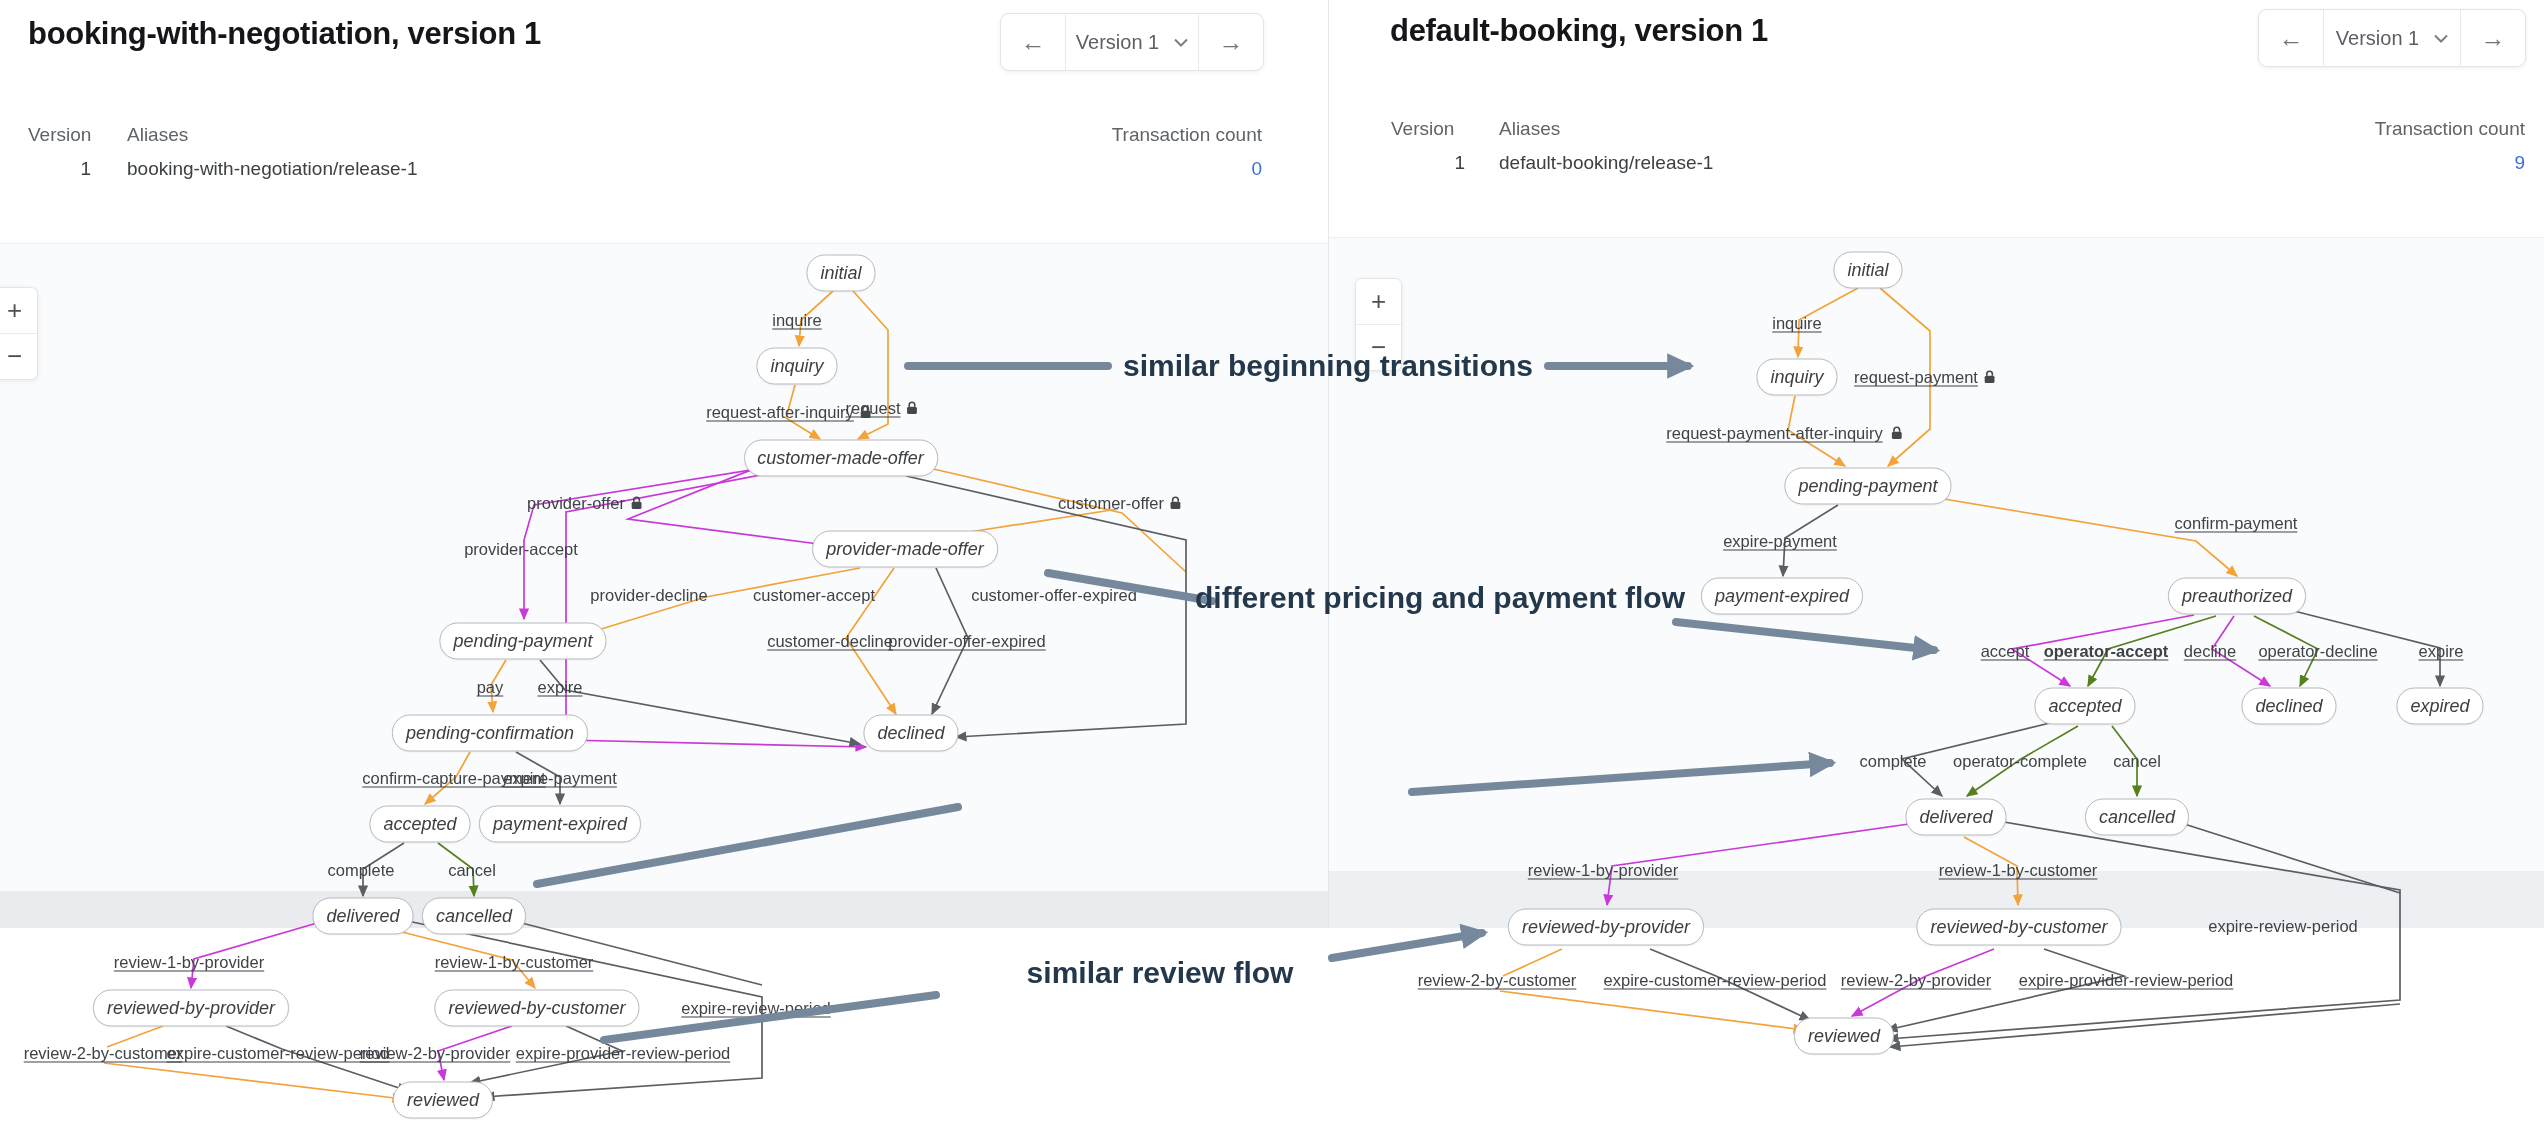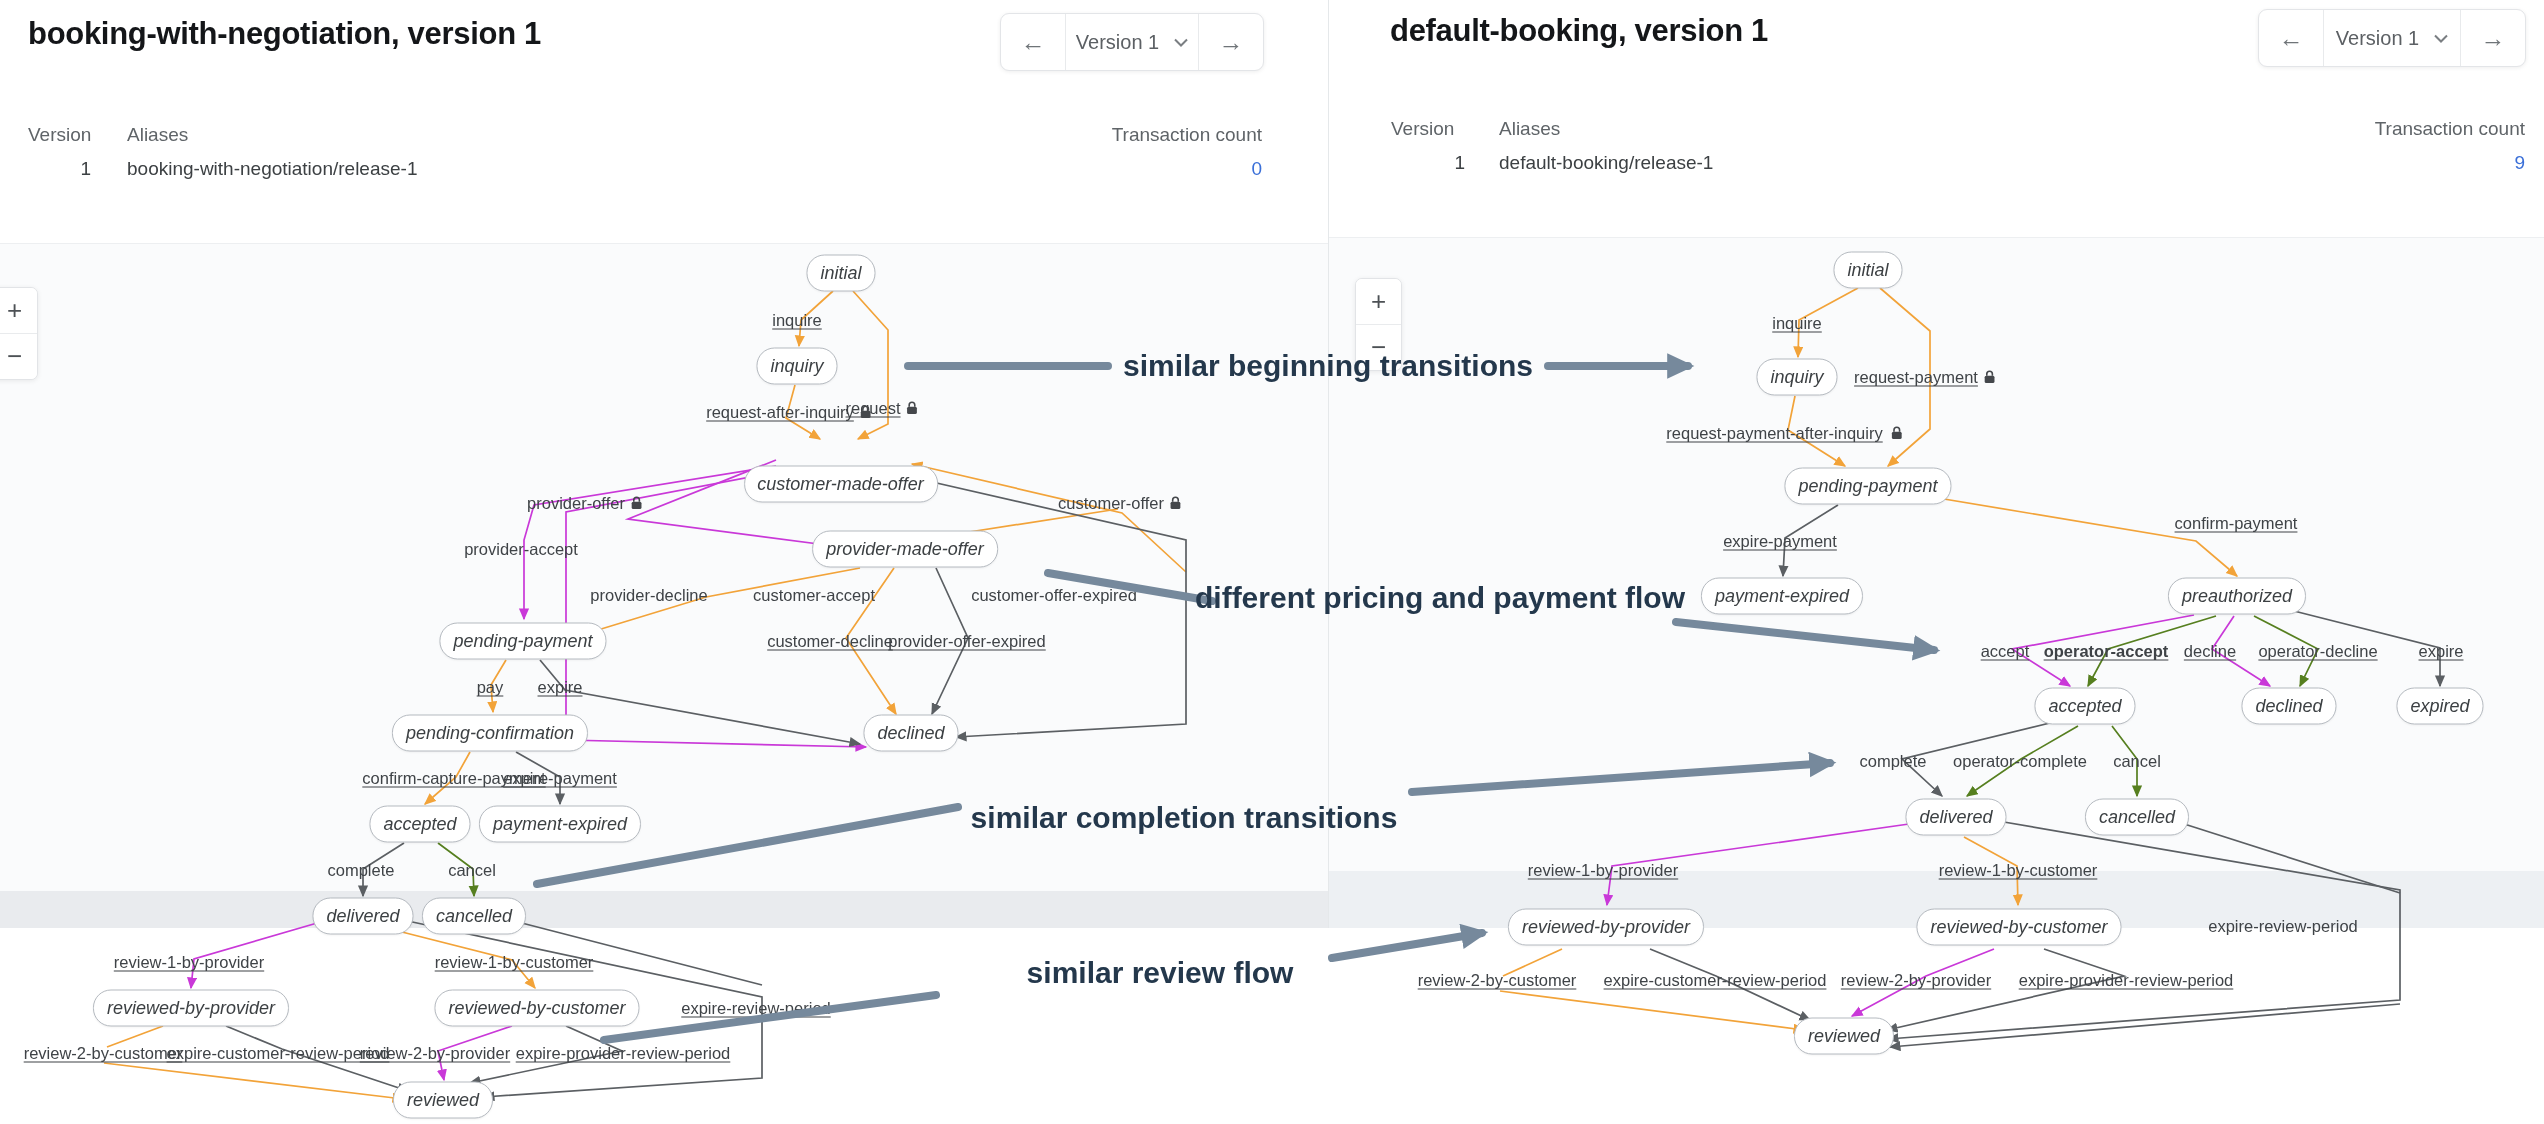--- a/index.html
+++ b/index.html
@@ -277,21 +277,21 @@
       <span class="txt">expire-customer-review-period</span>
     </div>
     <div class="tlabel u" style="left: 435px; top: 1053px;">
       <span class="txt">review-2-by-provider</span>
     </div>
     <div class="tlabel u" style="left: 623px; top: 1053px;">
       <span class="txt">expire-provider-review-period</span>
     </div>
     <div class="node" style="left: 841px; top: 273px;">initial</div>
     <div class="node" style="left: 797px; top: 366px;">inquiry</div>
-    <div class="node" style="left: 841px; top: 484px; padding-left: 12px;">customer-made-offer</div>
+    <div class="node" style="left: 841px; top: 458px; padding-left: 12px;">customer-made-offer</div>
     <div class="node" style="left: 905px; top: 549px;">provider-made-offer</div>
     <div class="node" style="left: 523px; top: 641px;">pending-payment</div>
     <div class="node" style="left: 490px; top: 733px;">pending-confirmation</div>
     <div class="node" style="left: 911px; top: 733px;">declined</div>
     <div class="node" style="left: 420px; top: 824px;">accepted</div>
     <div class="node" style="left: 560px; top: 824px;">payment-expired</div>
     <div class="node" style="left: 363px; top: 916px;">delivered</div>
     <div class="node" style="left: 474px; top: 916px;">cancelled</div>
     <div class="node" style="left: 191px; top: 1008px;">reviewed-by-provider</div>
     <div class="node" style="left: 537px; top: 1008px;">reviewed-by-customer</div>
@@ -390,15 +390,14 @@
     <polyline points="1048,573 1212,601" fill="none" stroke="#76899c" stroke-width="8" stroke-linecap="round"></polyline>
     <polyline points="1676,622 1934,650" fill="none" stroke="#76899c" stroke-width="8" stroke-linecap="round" marker-end="url(#ann-head)"></polyline>
     <polyline points="537,884 958,807" fill="none" stroke="#76899c" stroke-width="8" stroke-linecap="round"></polyline>
     <polyline points="1412,792 1830,763" fill="none" stroke="#76899c" stroke-width="8" stroke-linecap="round" marker-end="url(#ann-head)"></polyline>
     <polyline points="604,1040 936,995" fill="none" stroke="#76899c" stroke-width="8" stroke-linecap="round"></polyline>
     <polyline points="1332,958 1482,933" fill="none" stroke="#76899c" stroke-width="8" stroke-linecap="round" marker-end="url(#ann-head)"></polyline>
   </svg>
 <div id="ann-layer">
     <div class="ann-text" style="left: 1328px; top: 366px;">similar beginning transitions</div>
     <div class="ann-text" style="left: 1440px; top: 598px;">different pricing and payment flow</div>
-    <div class="ann-text" style="left: 1184px; top: 818px;">similar completion transitions</div>
     <div class="ann-text" style="left: 1160px; top: 973px;">similar review flow</div>
   </div>
 
 </body></html>

